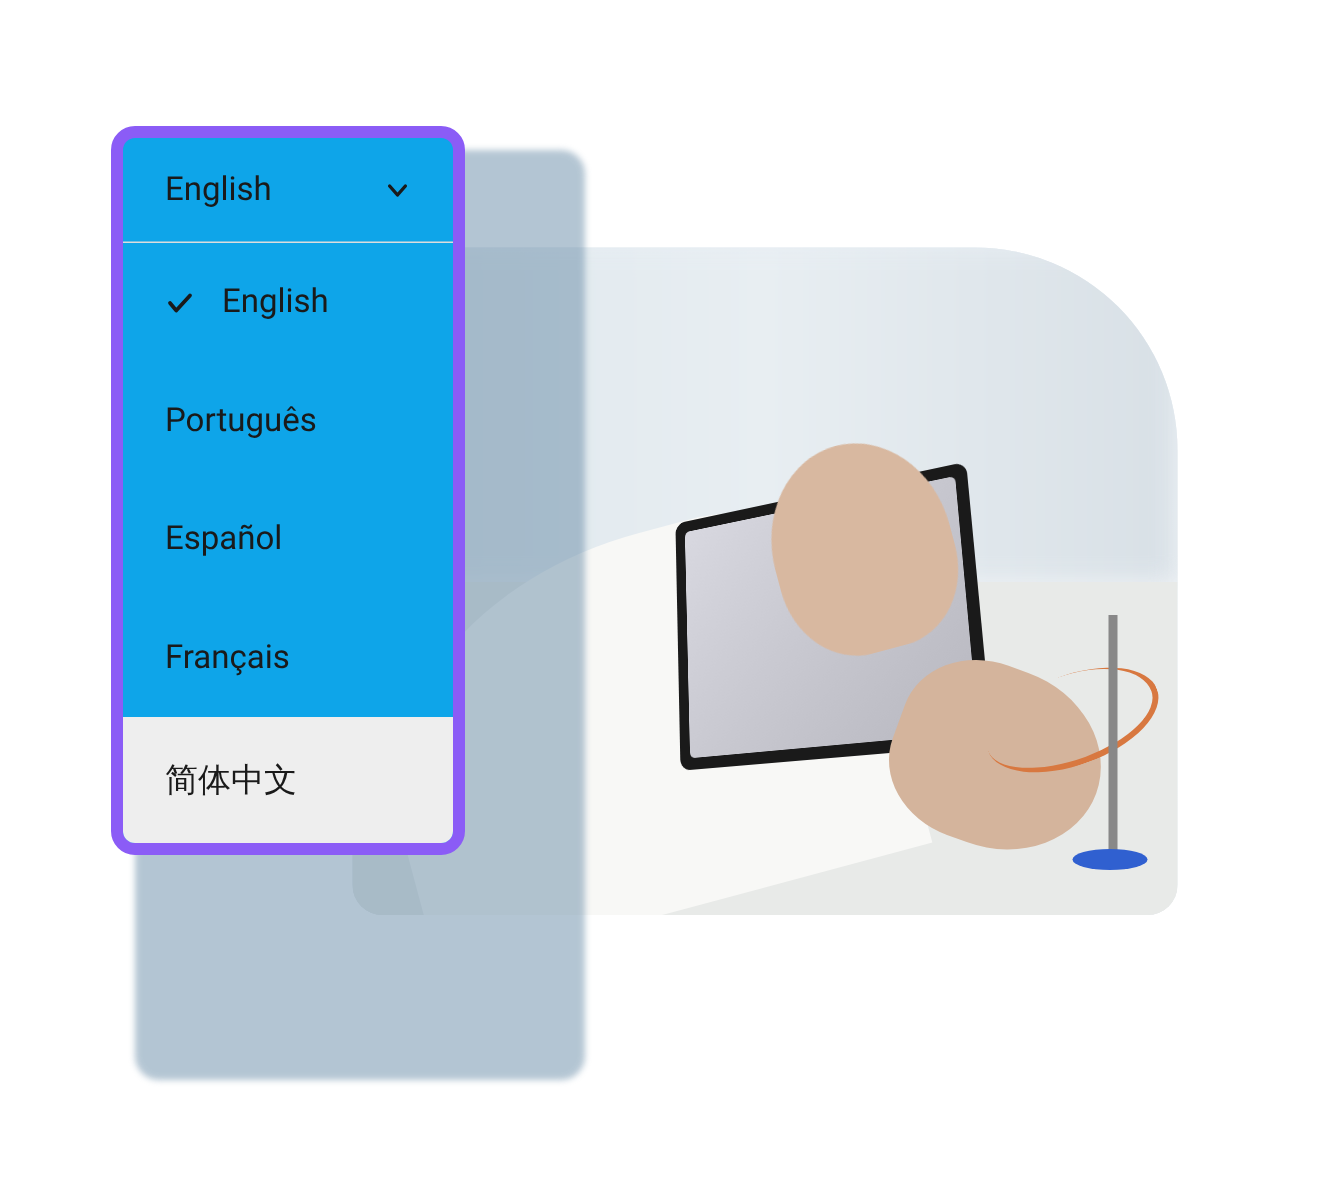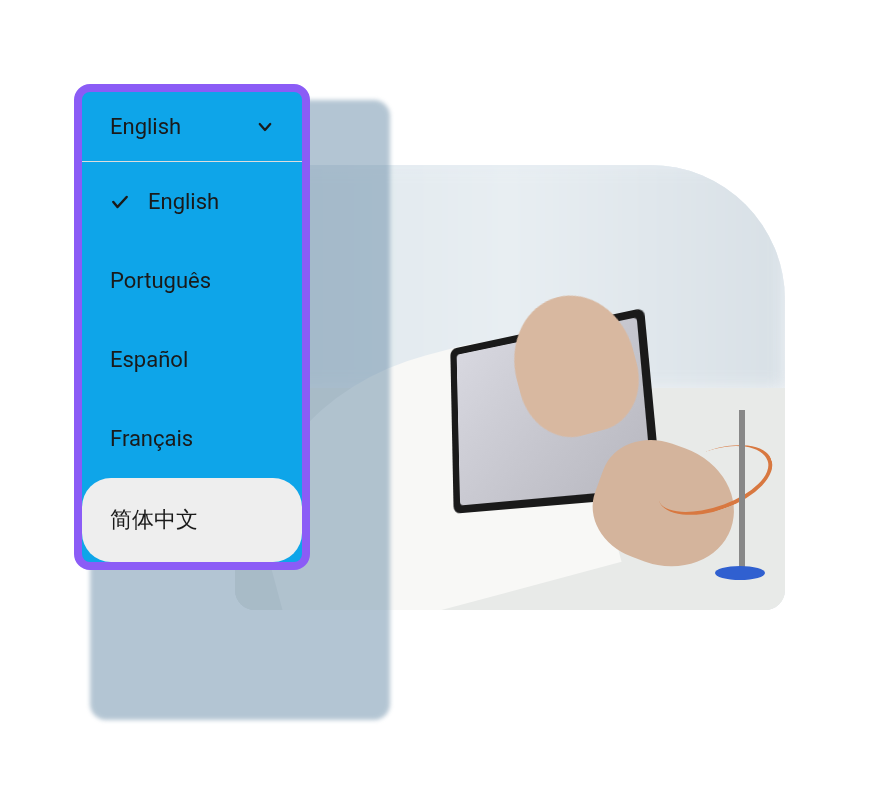--- a/index.html
+++ b/index.html
@@ -173,21 +173,20 @@
     .dropdown-item {
       display: flex;
       align-items: center;
       padding: 27px 28px;
       font-size: 22px;
       color: #1a1a1a;
       cursor: pointer;
     }
     .dropdown-item.hovered {
       background: #eeeeee;
-      border-radius: 29px;
     }
     .check-icon {
       width: 20px;
       height: 20px;
       margin-right: 18px;
       flex-shrink: 0;
     }
     .check-spacer {
       width: 0px;
       flex-shrink: 0;

